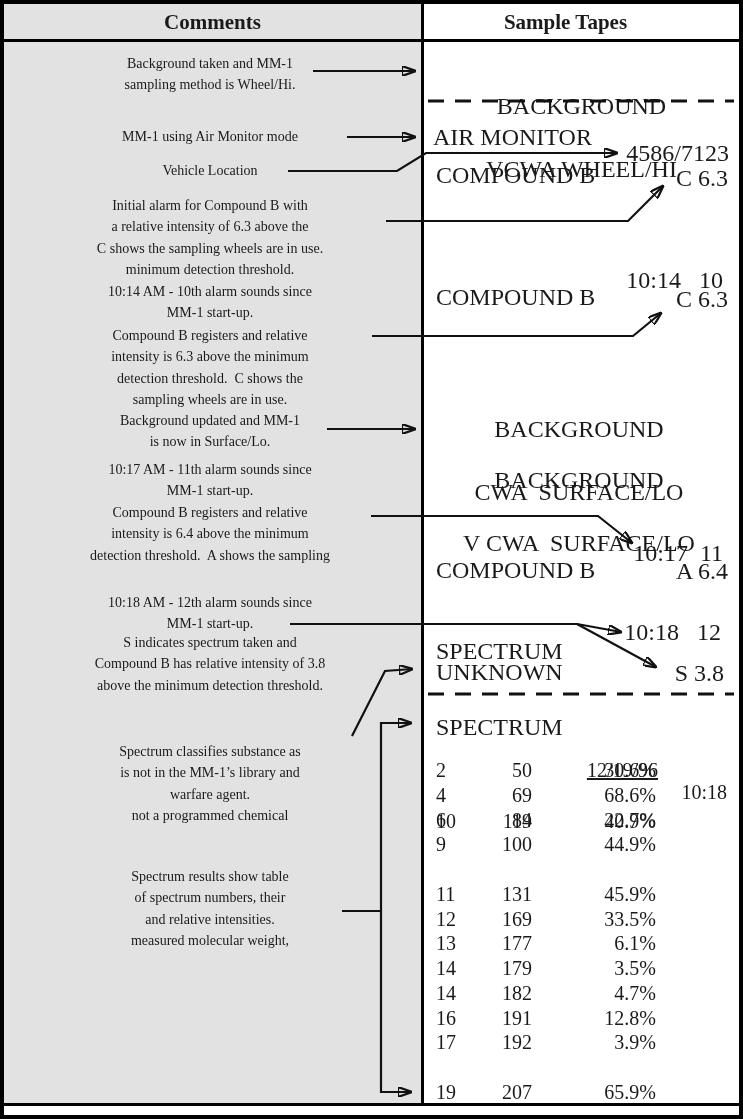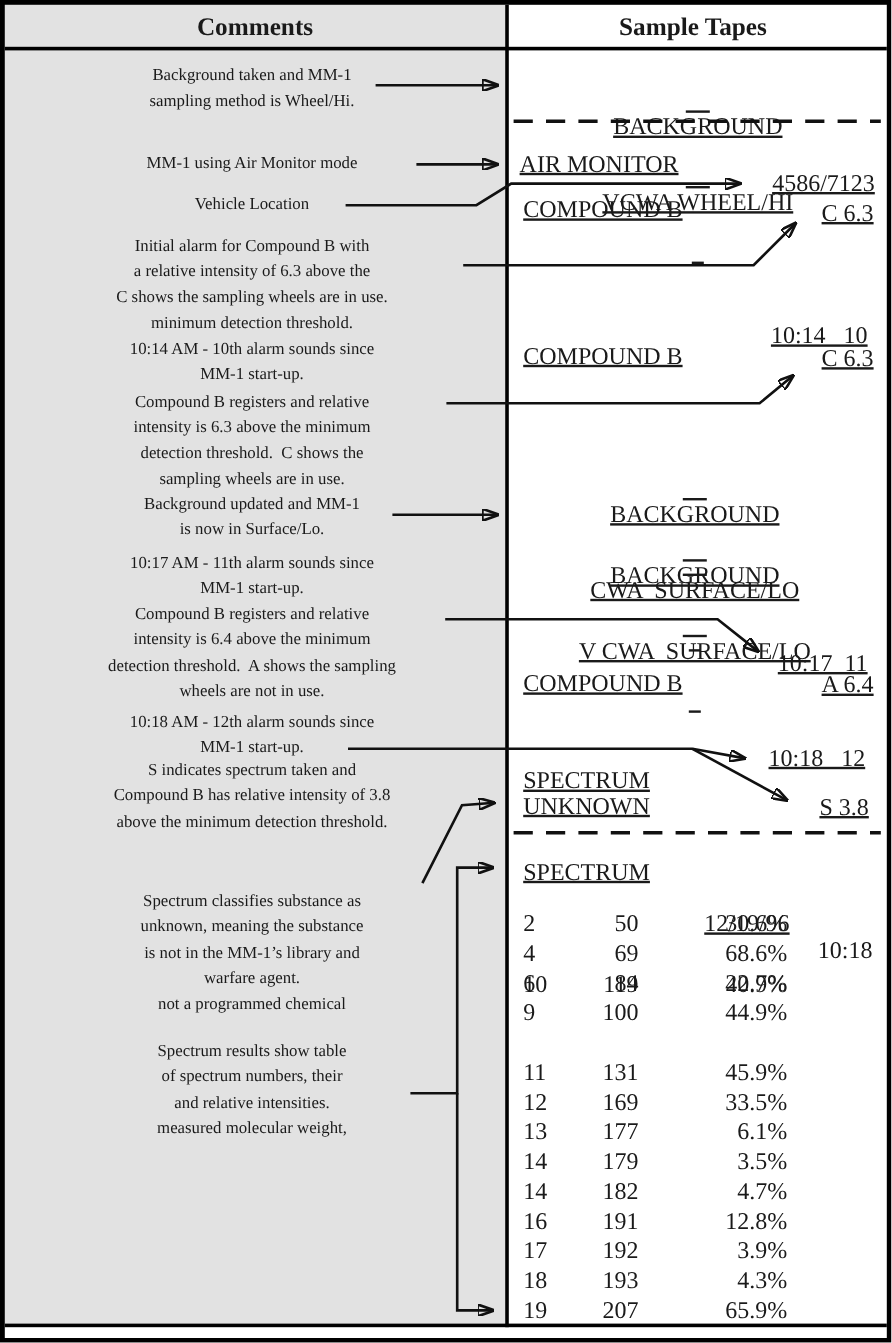--- a/index.html
+++ b/index.html
@@ -9,24 +9,24 @@
     overflow:hidden;
   }
   .abs{position:absolute;}
   .frame{left:0;top:0;width:743px;height:1119px;border:4px solid #000;box-sizing:border-box;pointer-events:none;}
   .left-bg{left:4px;top:4px;width:417px;height:1099px;background:#e2e2e2;}
   .divider-v{left:421px;top:4px;width:3px;height:1102px;background:#000;}
   .header-line{left:4px;top:39px;width:735px;height:3px;background:#000;}
   .bottom-line{left:4px;top:1103px;width:735px;height:3px;background:#000;}
   .hdr{top:10px;font-weight:bold;font-size:21px;text-align:center;line-height:24px;}
   .hdr.left{left:4px;width:417px;}
-  .hdr.right{left:420px;width:315px;}
+  .hdr.right{left:408px;width:315px;}
   .comment{left:6px;width:408px;text-align:center;font-size:14px;line-height:21.4px;}
   .cl{white-space:pre;}
-  .tape{font-size:20px;line-height:22px;white-space:pre;text-decoration:underline;}
+  .tape{font-size:24px;line-height:22px;white-space:pre;}
   .tape-block{text-align:center;line-height:21px;}
   .srow{left:424px;width:315px;height:22px;font-size:20px;line-height:22px;white-space:pre;position:absolute;}
   .srow .num{position:absolute;left:12px;}
   .srow .wt{position:absolute;right:207px;}
   .srow .pct{position:absolute;right:83px;}
   .srow .date{position:absolute;right:81px;text-decoration:underline;}
   .srow .time{position:absolute;right:12px;}
   svg.overlay{position:absolute;left:0;top:0;width:743px;height:1119px;pointer-events:none;}
   svg.overlay path{stroke:#111;stroke-width:2.2;fill:none;}
   svg.overlay path.dash{stroke-width:3;}
@@ -75,34 +75,32 @@
     <div class="cl">is now in Surface/Lo.</div>
   </div>
   <div class="abs comment" style="top:459px">
     <div class="cl">10:17 AM - 11th alarm sounds since</div>
     <div class="cl">MM-1 start-up.</div>
   </div>
   <div class="abs comment" style="top:502px">
     <div class="cl">Compound B registers and relative</div>
     <div class="cl">intensity is 6.4 above the minimum</div>
     <div class="cl">detection threshold.  A shows the sampling</div>
-    <div class="cl">wheels are not in use.</div>
   </div>
   <div class="abs comment" style="top:592px">
     <div class="cl">10:18 AM - 12th alarm sounds since</div>
     <div class="cl">MM-1 start-up.</div>
   </div>
   <div class="abs comment" style="top:632px">
     <div class="cl">S indicates spectrum taken and</div>
     <div class="cl">Compound B has relative intensity of 3.8</div>
     <div class="cl">above the minimum detection threshold.</div>
   </div>
   <div class="abs comment" style="top:741px">
     <div class="cl">Spectrum classifies substance as</div>
-    <div class="cl">unknown, meaning the substance</div>
     <div class="cl">is not in the MM-1’s library and</div>
     <div class="cl">warfare agent.</div>
     <div class="cl">not a programmed chemical</div>
   </div>
   <div class="abs comment" style="top:866px">
     <div class="cl">Spectrum results show table</div>
     <div class="cl">of spectrum numbers, their</div>
     <div class="cl">and relative intensities.</div>
     <div class="cl">measured molecular weight,</div>
   </div>
@@ -150,21 +148,20 @@
   <div class="srow" style="top:809px"><span class="num">6</span><span class="wt">84</span><span class="pct">22.7%</span></div>
   <div class="srow" style="top:833px"><span class="num">9</span><span class="wt">100</span><span class="pct">44.9%</span></div>
   <div class="srow" style="top:810px"><span class="num">10</span><span class="wt">119</span><span class="pct">40.9%</span></div>
   <div class="srow" style="top:883px"><span class="num">11</span><span class="wt">131</span><span class="pct">45.9%</span></div>
   <div class="srow" style="top:908px"><span class="num">12</span><span class="wt">169</span><span class="pct">33.5%</span></div>
   <div class="srow" style="top:932px"><span class="num">13</span><span class="wt">177</span><span class="pct">6.1%</span></div>
   <div class="srow" style="top:957px"><span class="num">14</span><span class="wt">179</span><span class="pct">3.5%</span></div>
   <div class="srow" style="top:982px"><span class="num">14</span><span class="wt">182</span><span class="pct">4.7%</span></div>
   <div class="srow" style="top:1007px"><span class="num">16</span><span class="wt">191</span><span class="pct">12.8%</span></div>
   <div class="srow" style="top:1031px"><span class="num">17</span><span class="wt">192</span><span class="pct">3.9%</span></div>
-  <div class="srow" style="top:1056px"><span class="num">18</span><span class="wt">193</span><span class="pct">4.3%</span></div>
   <div class="srow" style="top:1081px"><span class="num">19</span><span class="wt">207</span><span class="pct">65.9%</span></div>
 
   <svg class="overlay" viewBox="0 0 743 1119">
     <defs>
       <marker id="ah" viewBox="0 0 14 10" refX="13" refY="5" markerWidth="14" markerHeight="10" markerUnits="userSpaceOnUse" orient="auto">
         <path d="M0,0 L14,5 L0,10 Z" fill="#111" stroke="none"></path>
       </marker>
     </defs>
     <path class="dash" d="M428,101 H734" stroke-dasharray="16,11"></path>
     <path class="dash" d="M428,694 H734" stroke-dasharray="16,11"></path>

